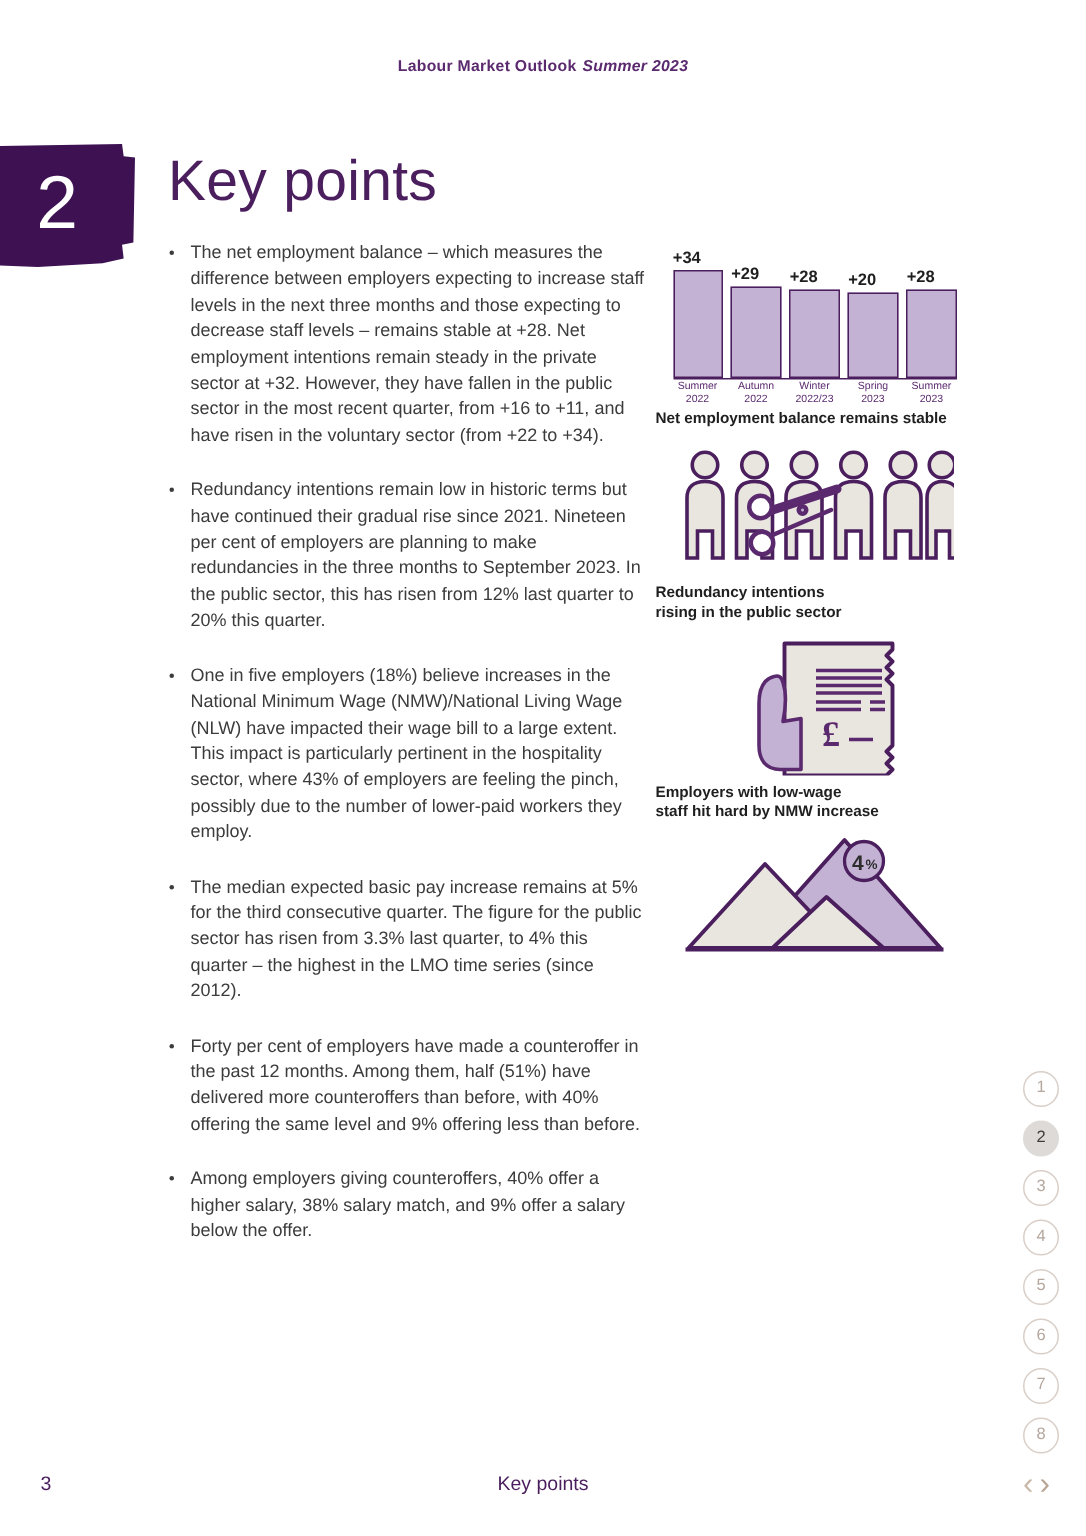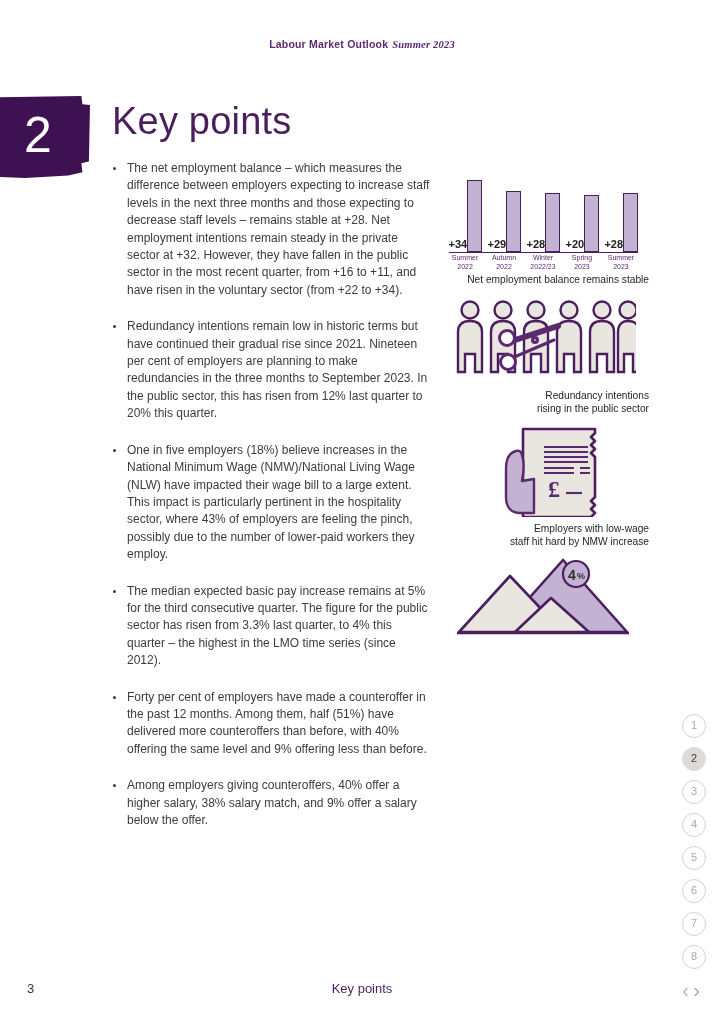--- a/index.html
+++ b/index.html
@@ -21,21 +21,21 @@
     position: absolute;
     top: 38px;
     left: 0;
     width: 724px;
     text-align: center;
     font-size: 10.5px;
     color: #5b2a6e;
     letter-spacing: .2px;
   }
   .running-header .rh-title { font-weight: 600; }
-  .running-header .rh-edition { font-style: italic; font-weight: 600; margin-left: 4px; font-family: Liberation Serif, serif; }
+  .running-header .rh-edition { font-style: italic; font-weight: 600; margin-left: 4px; }
 
   
   .chapter-badge {
     position: absolute;
     left: -18px;
     top: 96px;
     width: 108px;
     height: 82px;
     background: #3d1152;
     color: #ffffff;
@@ -90,40 +90,40 @@
 
   
   .figures {
     position: absolute;
     left: 437px;
     top: 158px;
     width: 212px;
   }
   .figure { margin-bottom: 10px; }
   .fig-caption {
-    text-align: right;
+    text-align: left;
     font-size: 10.2px;
-    font-weight: 400;
+    font-weight: 700;
     line-height: 13px;
     color: #1f1f1f;
     margin-top: 5px;
   }
 
   
   .chart { position: relative; height: 110px; width: 205px; margin: 0 auto; }
   .chart-plot {
     position: absolute;
     left: 8px; right: 8px; top: 14px;
     height: 80px;
     display: flex;
     align-items: flex-end;
     justify-content: space-between;
     border-bottom: 1.6px solid #4b1f5e;
   }
-  .bar-wrap { width: 17.5%; display: flex; align-items: flex-end; }
+  .bar-wrap { width: 17.5%; display: flex; flex-direction: column; align-items: flex-start; }
   .bar-value {
     font-size: 11px;
     font-weight: 700;
     color: #1f1f1f;
     margin-bottom: 2px;
   }
   .bar {
     width: 100%;
     background: #c3b2d4;
     border: 1.4px solid #4b1f5e;

